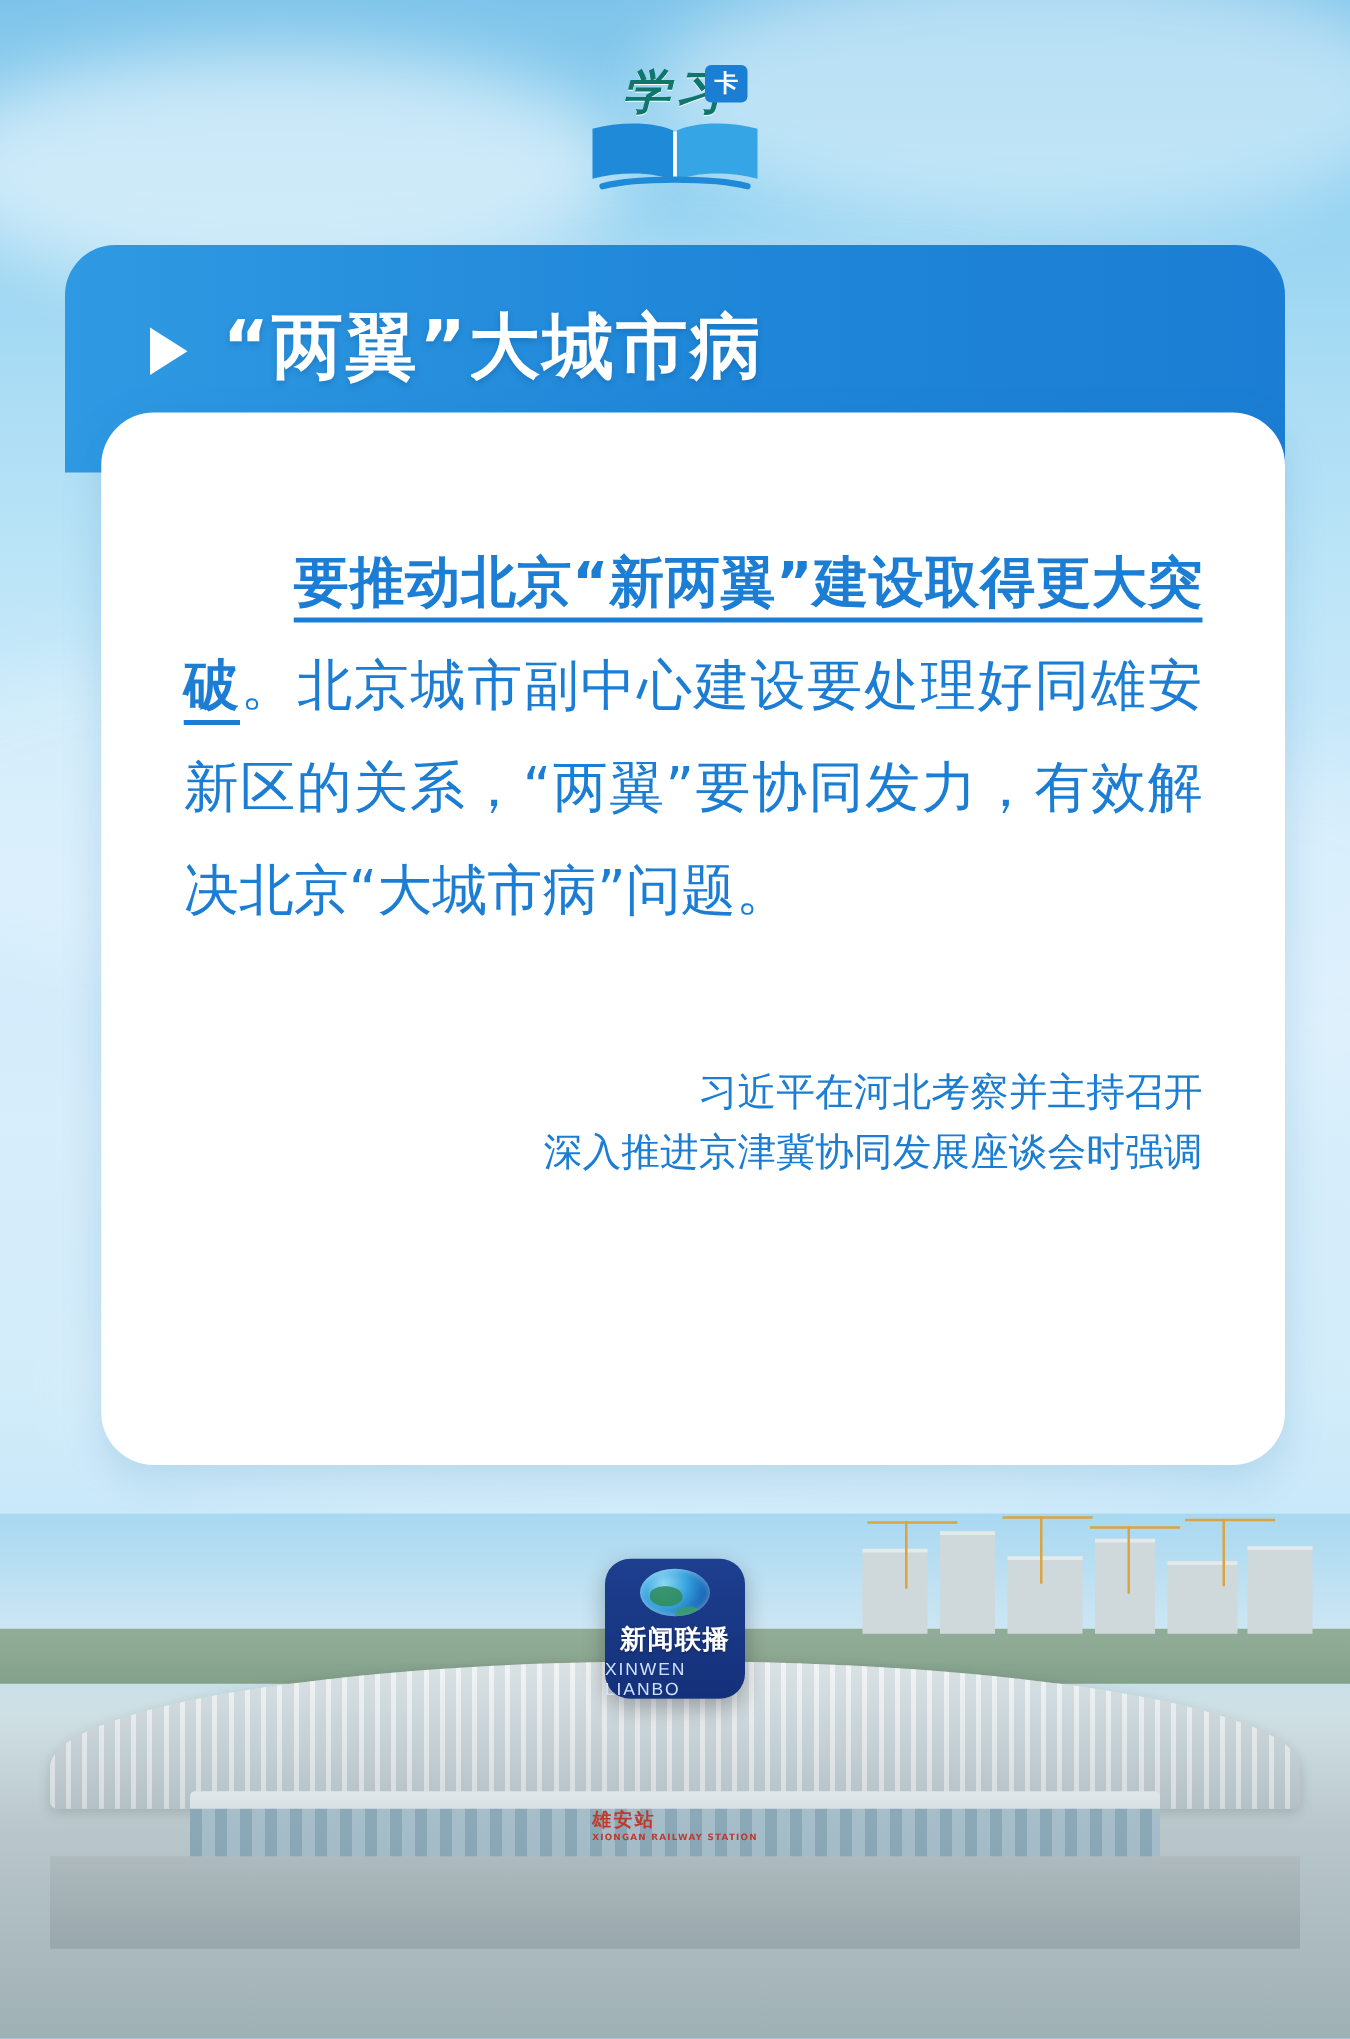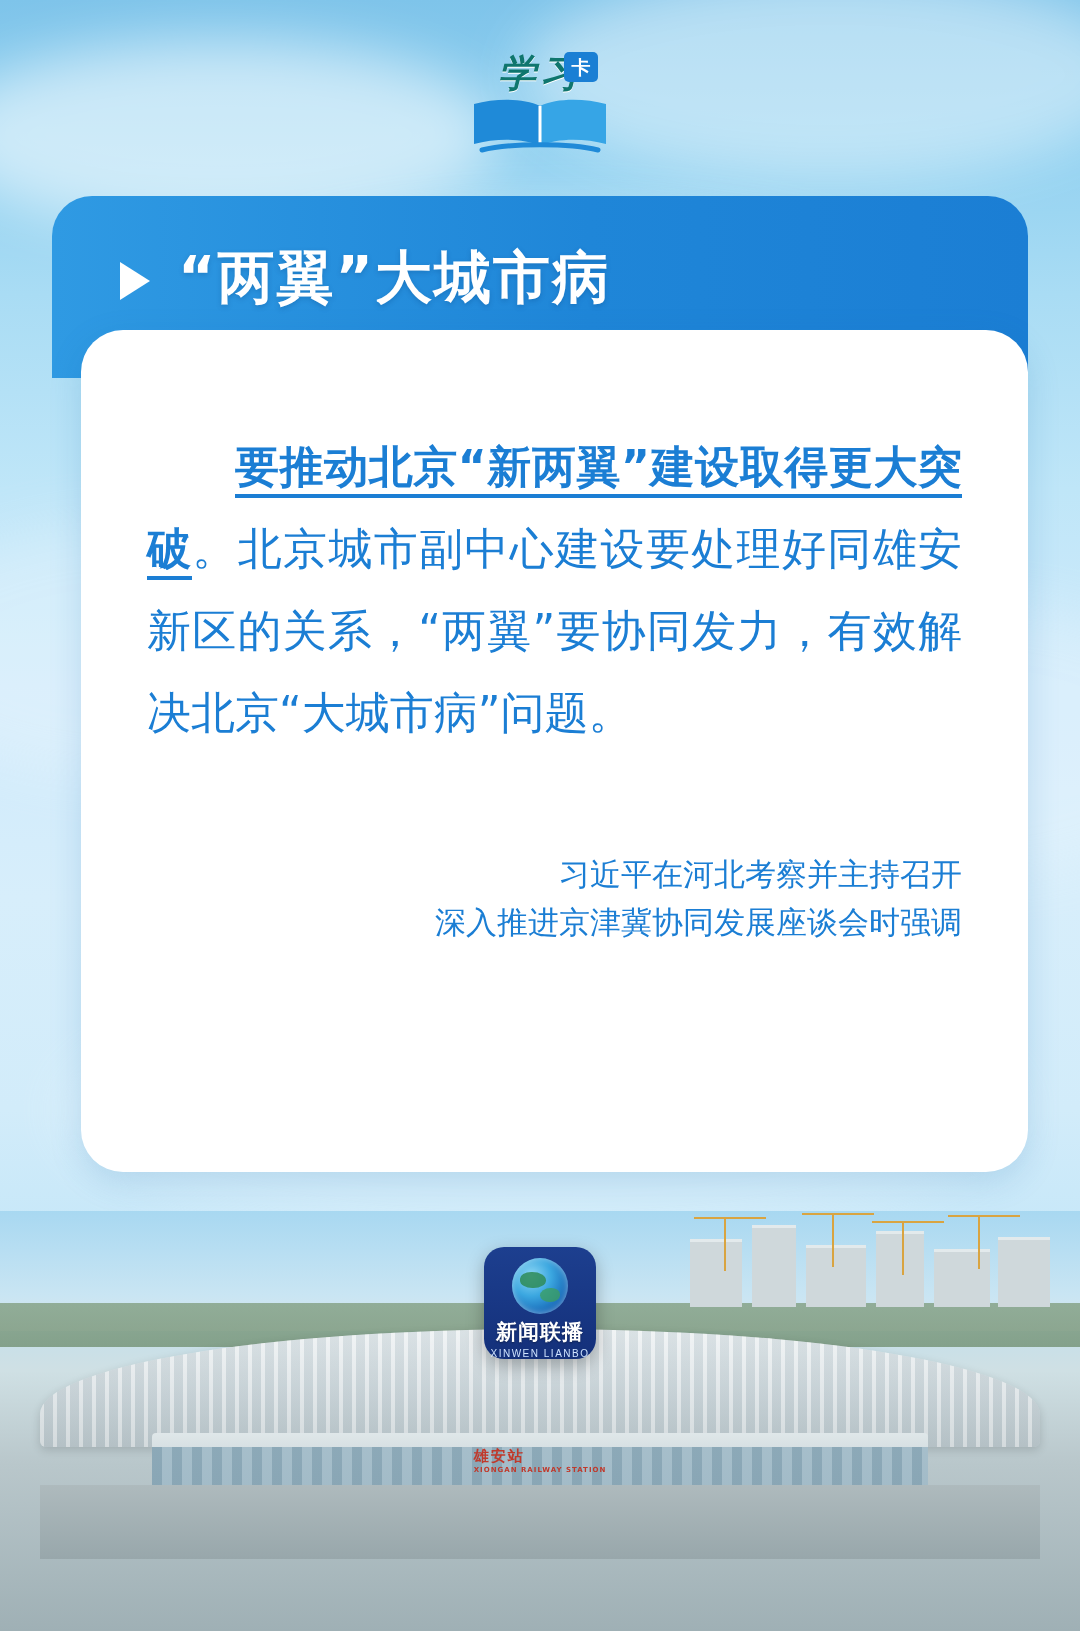--- a/index.html
+++ b/index.html
@@ -249,21 +249,21 @@
   .news-badge {
     position: absolute;
     left: 50%;
     transform: translateX(-50%);
     bottom: 272px;
     width: 112px; height: 112px;
     background: linear-gradient(180deg,#1d3f8f 0%, #14307a 100%);
     border-radius: 20px;
     box-shadow: 0 6px 18px rgba(0,0,0,.28);
     display: flex; flex-direction: column;
-    align-items: center; justify-content: flex-end;
+    align-items: center; justify-content: flex-start;
     padding-top: 8px;
   }
   .globe {
     width: 56px; height: 56px; border-radius: 50%;
     background: radial-gradient(circle at 34% 32%, #8fd8f5 0%, #3ba7e0 38%, #1463b5 76%, #0b3f86 100%);
     position: relative; overflow: hidden;
     box-shadow: inset 0 0 6px rgba(255,255,255,.5);
   }
   .globe::before {
     content:""; position:absolute; left: 8px; top: 14px;
@@ -275,21 +275,21 @@
     width: 20px; height: 14px; background: #3b9e63; opacity:.8;
     border-radius: 55% 45% 50% 50%;
   }
   .news-cn {
     color: #ffffff; font-size: 21px; font-weight: bold;
     letter-spacing: 1px; margin-top: 4px;
     font-family: "DejaVu Sans", sans-serif;
     text-shadow: 0 1px 2px rgba(0,0,0,.35);
   }
   .news-en {
-    color: #cfe3ff; font-size: 10px; letter-spacing: 1.5px;
+    color: #cfe3ff; font-size: 14px; letter-spacing: 1.5px;
     margin-top: 2px;
     font-family: "Liberation Sans", sans-serif;
   }
 </style>
 </head>
 <body>
 
 <div class="cloud c1"></div>
 <div class="cloud c2"></div>
 <div class="cloud c3"></div>

